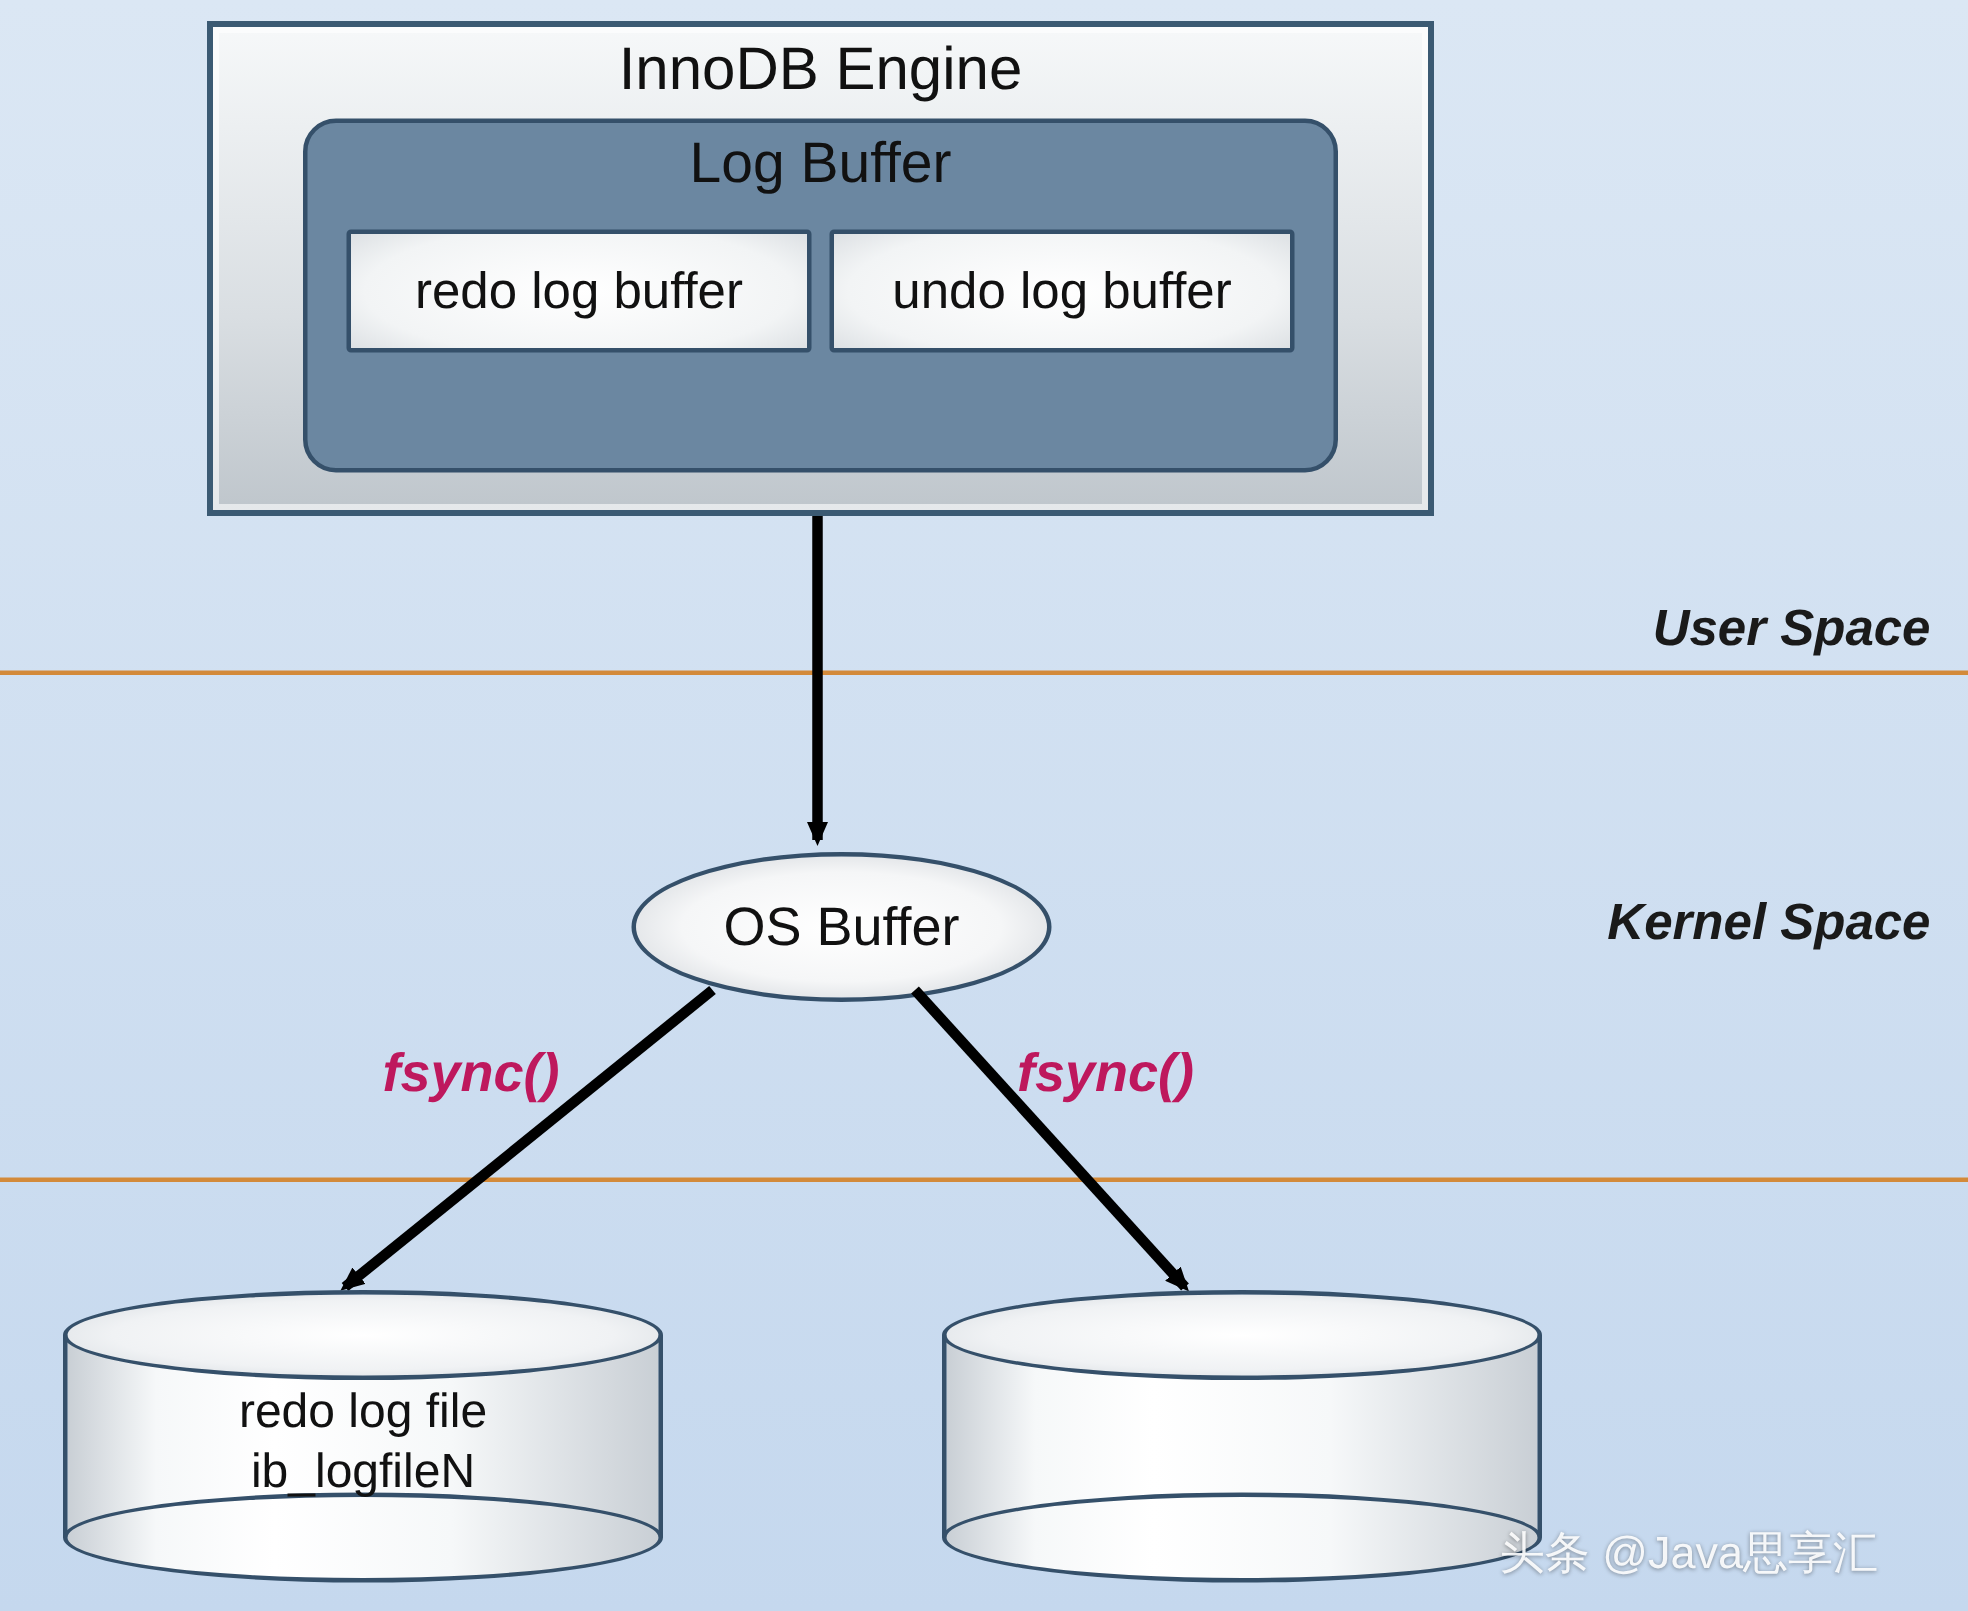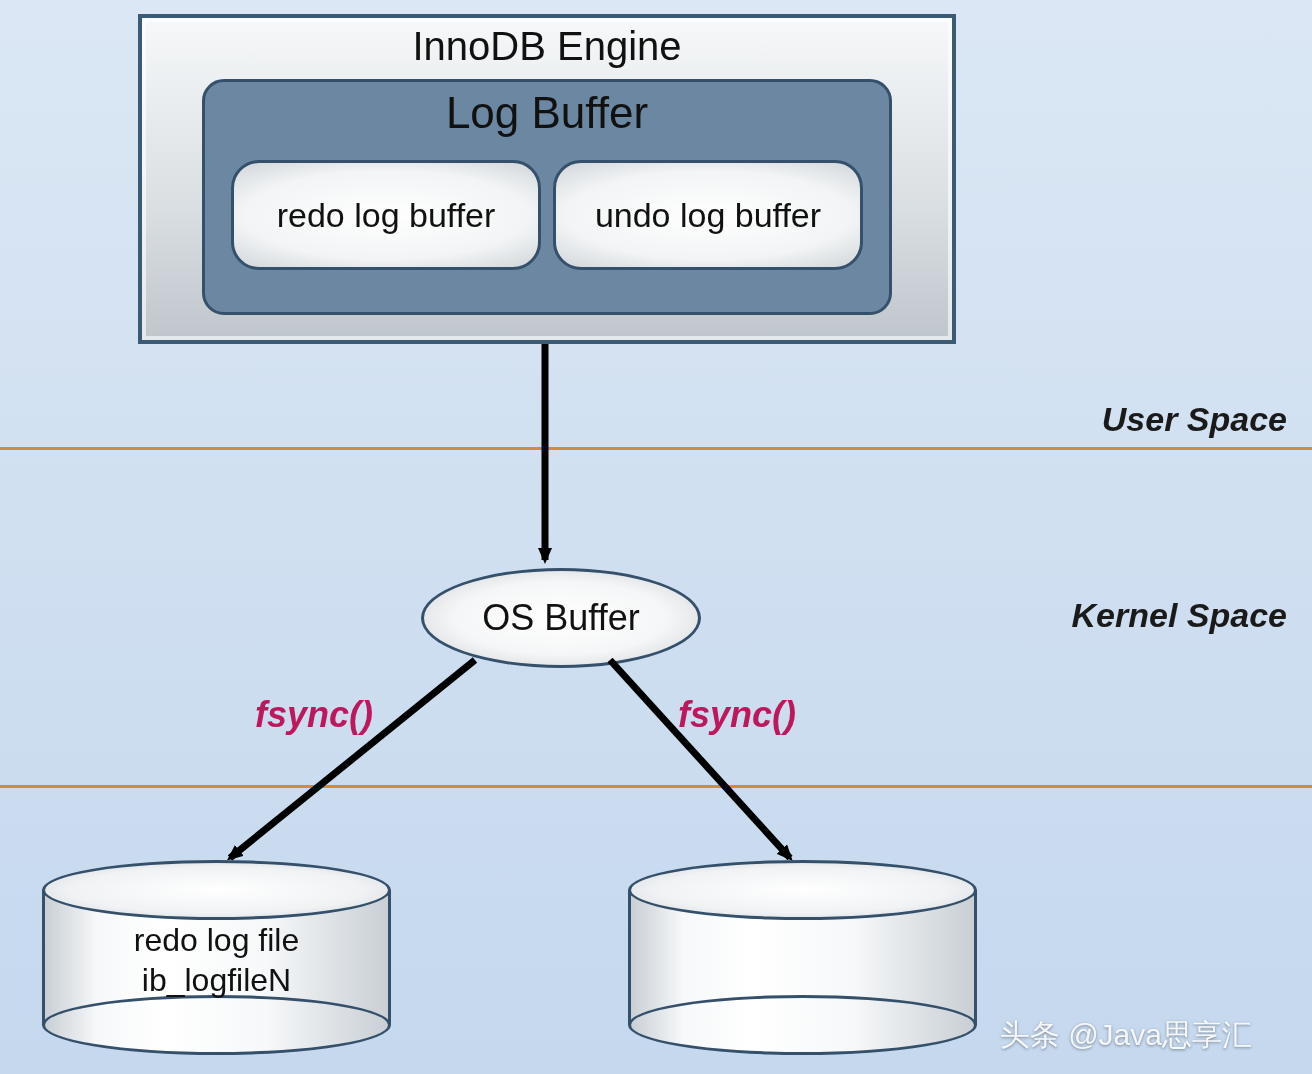--- a/index.html
+++ b/index.html
@@ -48,35 +48,35 @@
     margin: 10px auto 0 auto;
     width: 690px;
     height: 236px;
     background: #6b87a1;
     border: 3px solid #35506a;
     border-radius: 22px;
     text-align: center;
     padding-top: 6px;
   }
   .logbuffer-title {
-    font-size: 44px;
+    font-size: 38px;
     color: #111;
   }
   .inner-row {
     margin-top: 22px;
     display: flex;
     justify-content: center;
     gap: 12px;
   }
   .inner-buffer {
     width: 310px;
-    height: 110px;
+    height: 82px;
     background: radial-gradient(ellipse 260px 80px at center, #ffffff 0%, #f2f4f5 55%, #c3c9cf 100%);
     border: 3px solid #35506a;
-    border-radius: 28px;
+    border-radius: 3px;
     display: flex;
     align-items: center;
     justify-content: center;
     font-size: 34px;
     color: #111;
   }
   
   .os-buffer {
     position: absolute;
     left: 421px;
@@ -95,21 +95,21 @@
   .fsync-label {
     position: absolute;
     font-size: 36px;
     font-style: italic;
     font-weight: bold;
     color: #be185d;
   }
   
   .cylinder {
     position: absolute;
-    width: 349px;
+    width: 400px;
     height: 195px;
   }
   .cyl-body {
     position: absolute;
     top: 30px;
     left: 0;
     width: 100%;
     height: 135px;
     background: linear-gradient(to right, #c9cfd5 0%, #f6f8f9 15%, #ffffff 35%, #f6f8f9 65%, #c9cfd5 100%);
     border-left: 3px solid #35506a;

